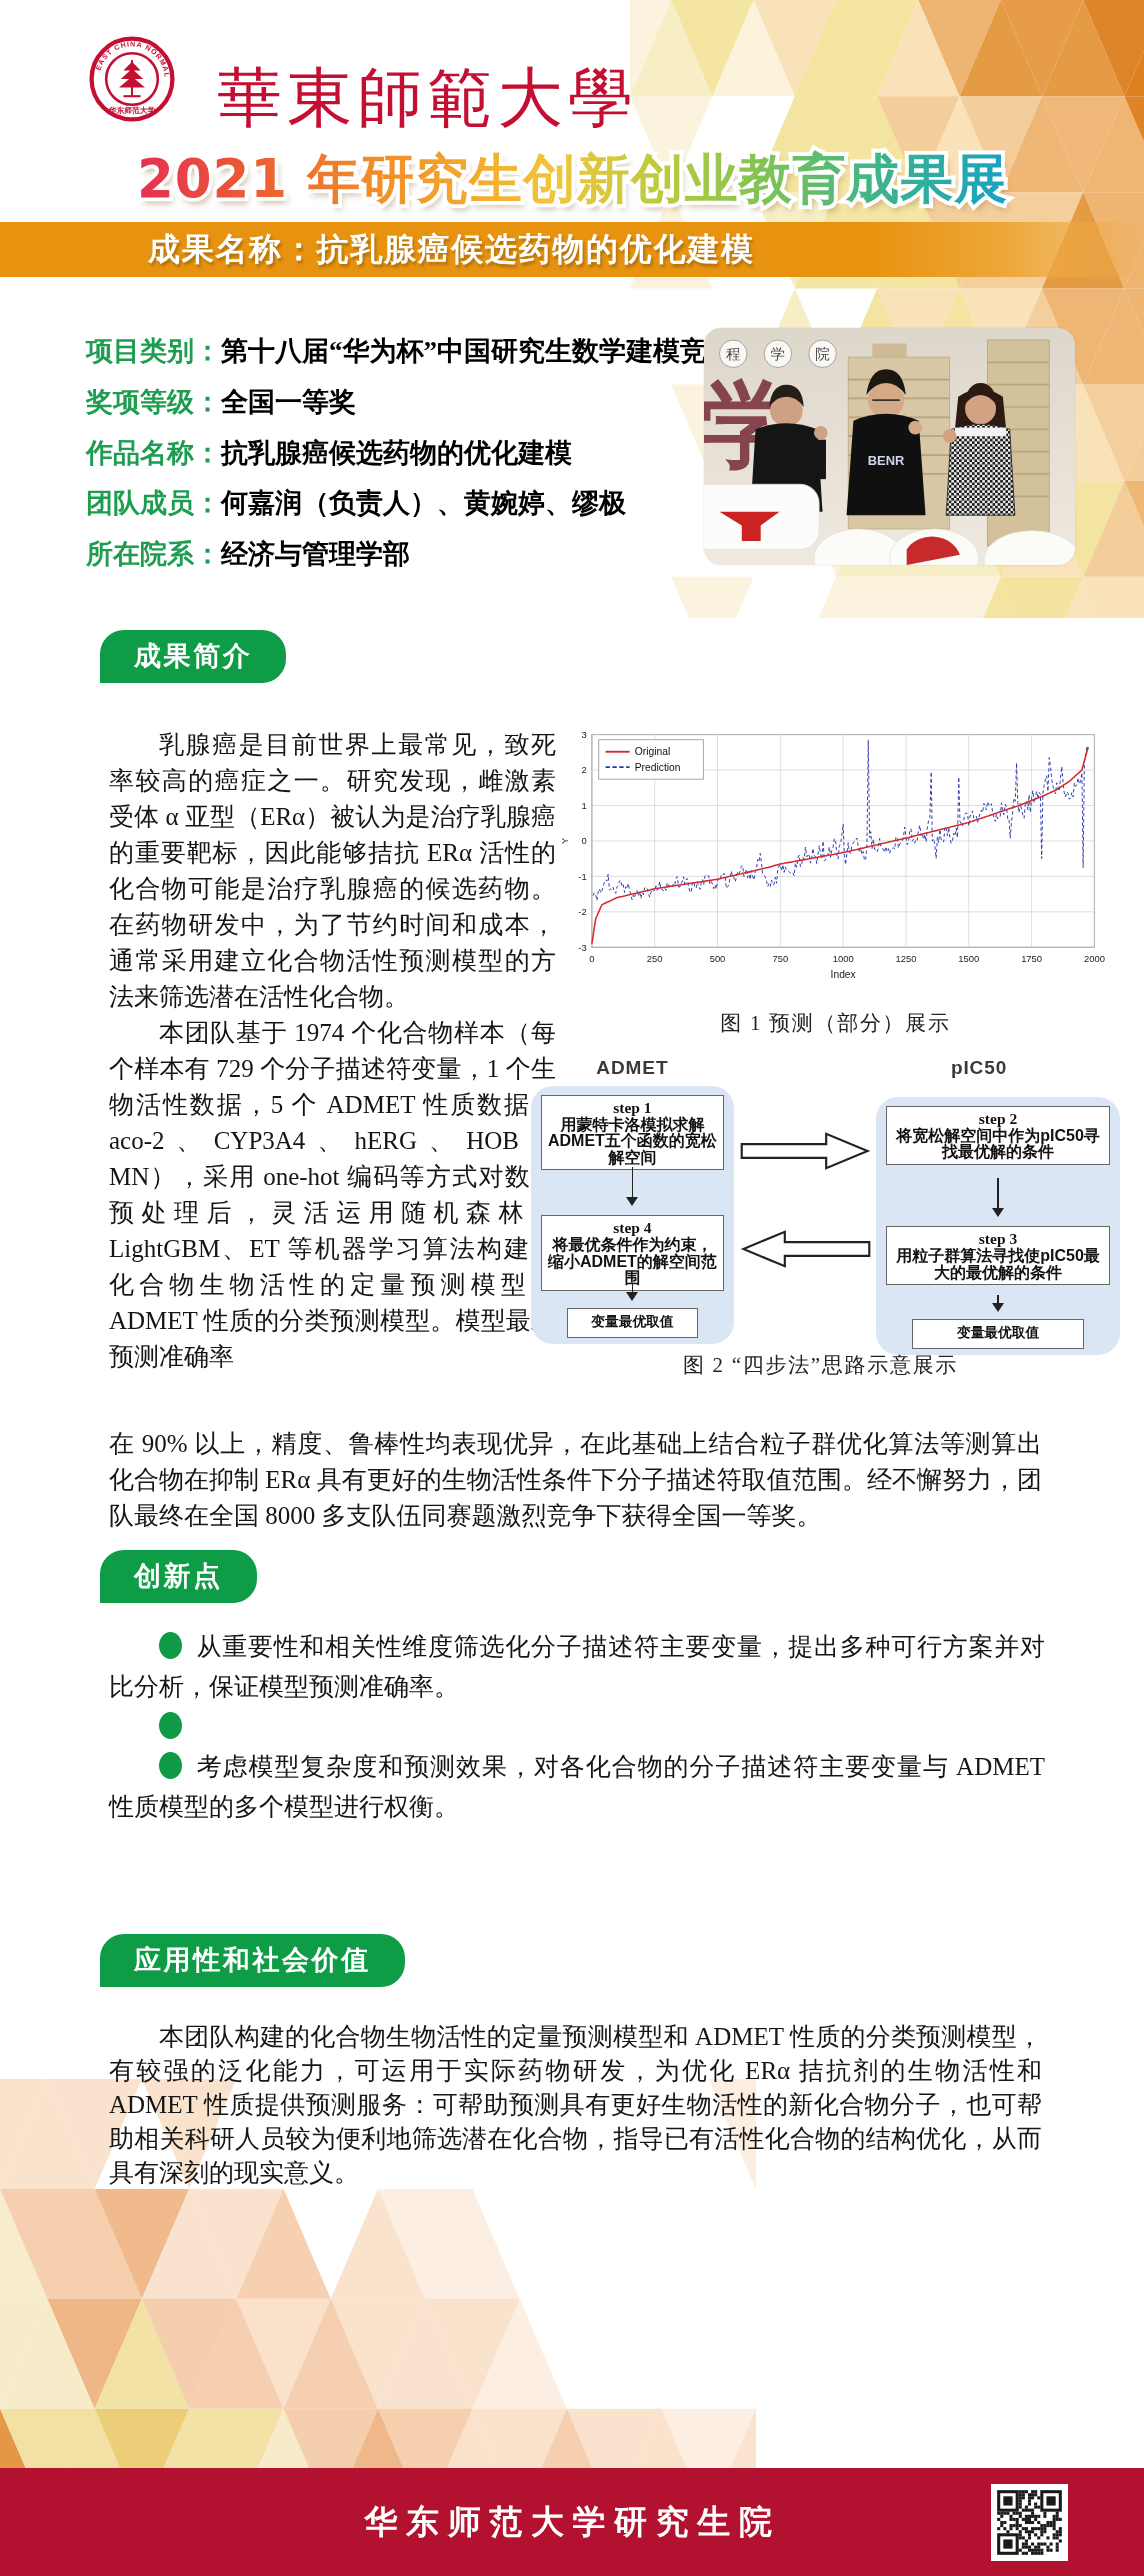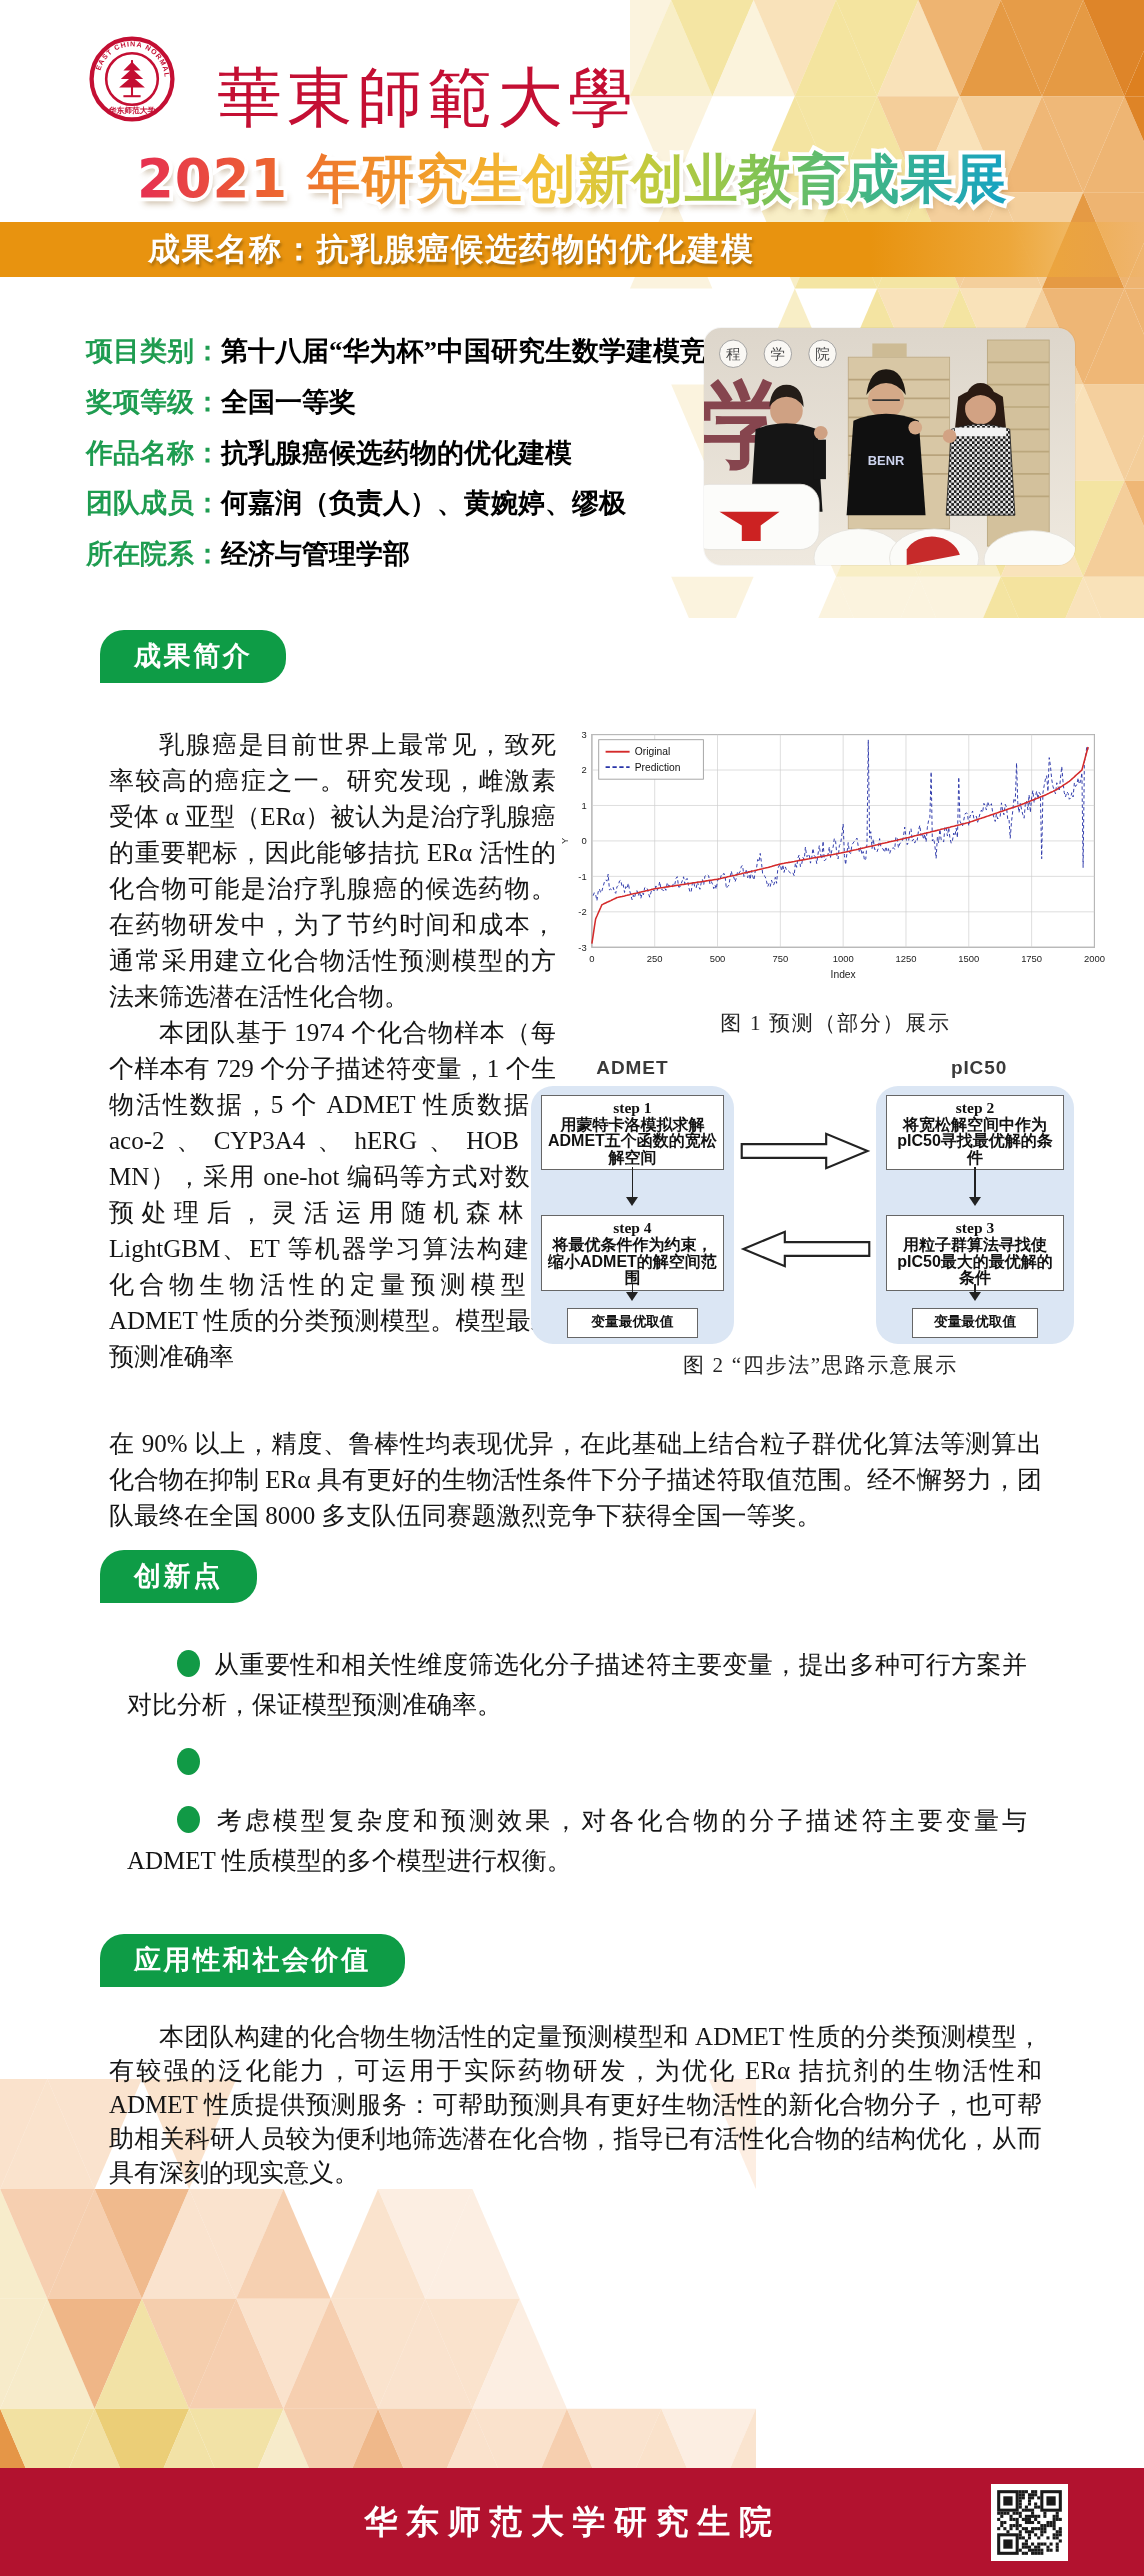--- a/index.html
+++ b/index.html
@@ -42,34 +42,34 @@
   .secBadge{position:absolute;left:100px;z-index:3;background:#0e9c46;color:#fff;font-weight:700;font-size:27px;
             padding:0 34px;height:53px;line-height:52px;border-radius:24px 24px 24px 0;letter-spacing:2.6px;}
 
   
   .bodyText{font-family:"Liberation Serif","DejaVu Serif",serif;font-size:25px;line-height:36px;color:#151515;
             text-align:justify;z-index:3;}
   .bodyText p{margin:0;text-indent:2em;}
   .leftCol{position:absolute;left:109px;top:727px;width:447px;height:687px;overflow:hidden;}
   .contText{position:absolute;left:109px;top:1426px;width:933px;}
   .bullets{position:absolute;left:109px;top:1627px;width:936px;line-height:40px;}
-  .bullets p{margin:18px;}
+  .bullets p{margin:0;}
   .dot{display:inline-block;width:23px;height:27px;border-radius:50%;background:#119a46;vertical-align:-4.3px;margin-right:13.7px;}
   .appText{position:absolute;left:109px;top:2020px;width:933px;line-height:34px;}
 
   
   .fig1{position:absolute;left:557px;top:726px;width:557px;z-index:3;}
   .figCaption{margin-top:24px;text-align:center;font-family:"Liberation Serif","DejaVu Serif",serif;
               font-size:21px;letter-spacing:1.7px;color:#222;}
 
   
   .fig2{position:absolute;left:524px;top:1057px;width:593px;height:326px;z-index:3;}
   .colTitle{position:absolute;top:0;text-align:center;font-size:19px;font-weight:700;color:#3a3a3a;letter-spacing:0.9px;}
   .panel{position:absolute;top:29px;height:258px;background:#dbe6f4;border-radius:22px;}
-  .panelL{left:6.9px;width:203px;} .panelR{left:352px;width:198px;}
+  .panelL{left:6.9px;width:203px;} .panelR{left:352px;width:244px;margin-top:11px;}
   .stepBox{position:absolute;left:10.3px;right:10.3px;background:#fff;border:1.7px solid #666;padding:3.4px 2.6px;text-align:center;}
   .stepTitle{font-family:"Liberation Serif","DejaVu Serif",serif;font-weight:700;font-size:15.5px;line-height:18px;color:#111;}
   .stepText{font-weight:700;font-size:16px;line-height:16.3px;color:#111;}
   .resultBox{position:absolute;left:36px;right:36px;top:222px;height:27.5px;background:#fff;border:1.7px solid #666;
              text-align:center;font-weight:700;font-size:13.7px;line-height:26px;color:#111;}
   .varrow{position:absolute;left:50%;margin-left:-0.9px;width:1.7px;background:#222;}
   .varrow::after{content:"";position:absolute;left:-5.2px;bottom:-9.4px;border:6px solid transparent;border-top:9.4px solid #222;}
   .bigArrow{position:absolute;}
 
   

